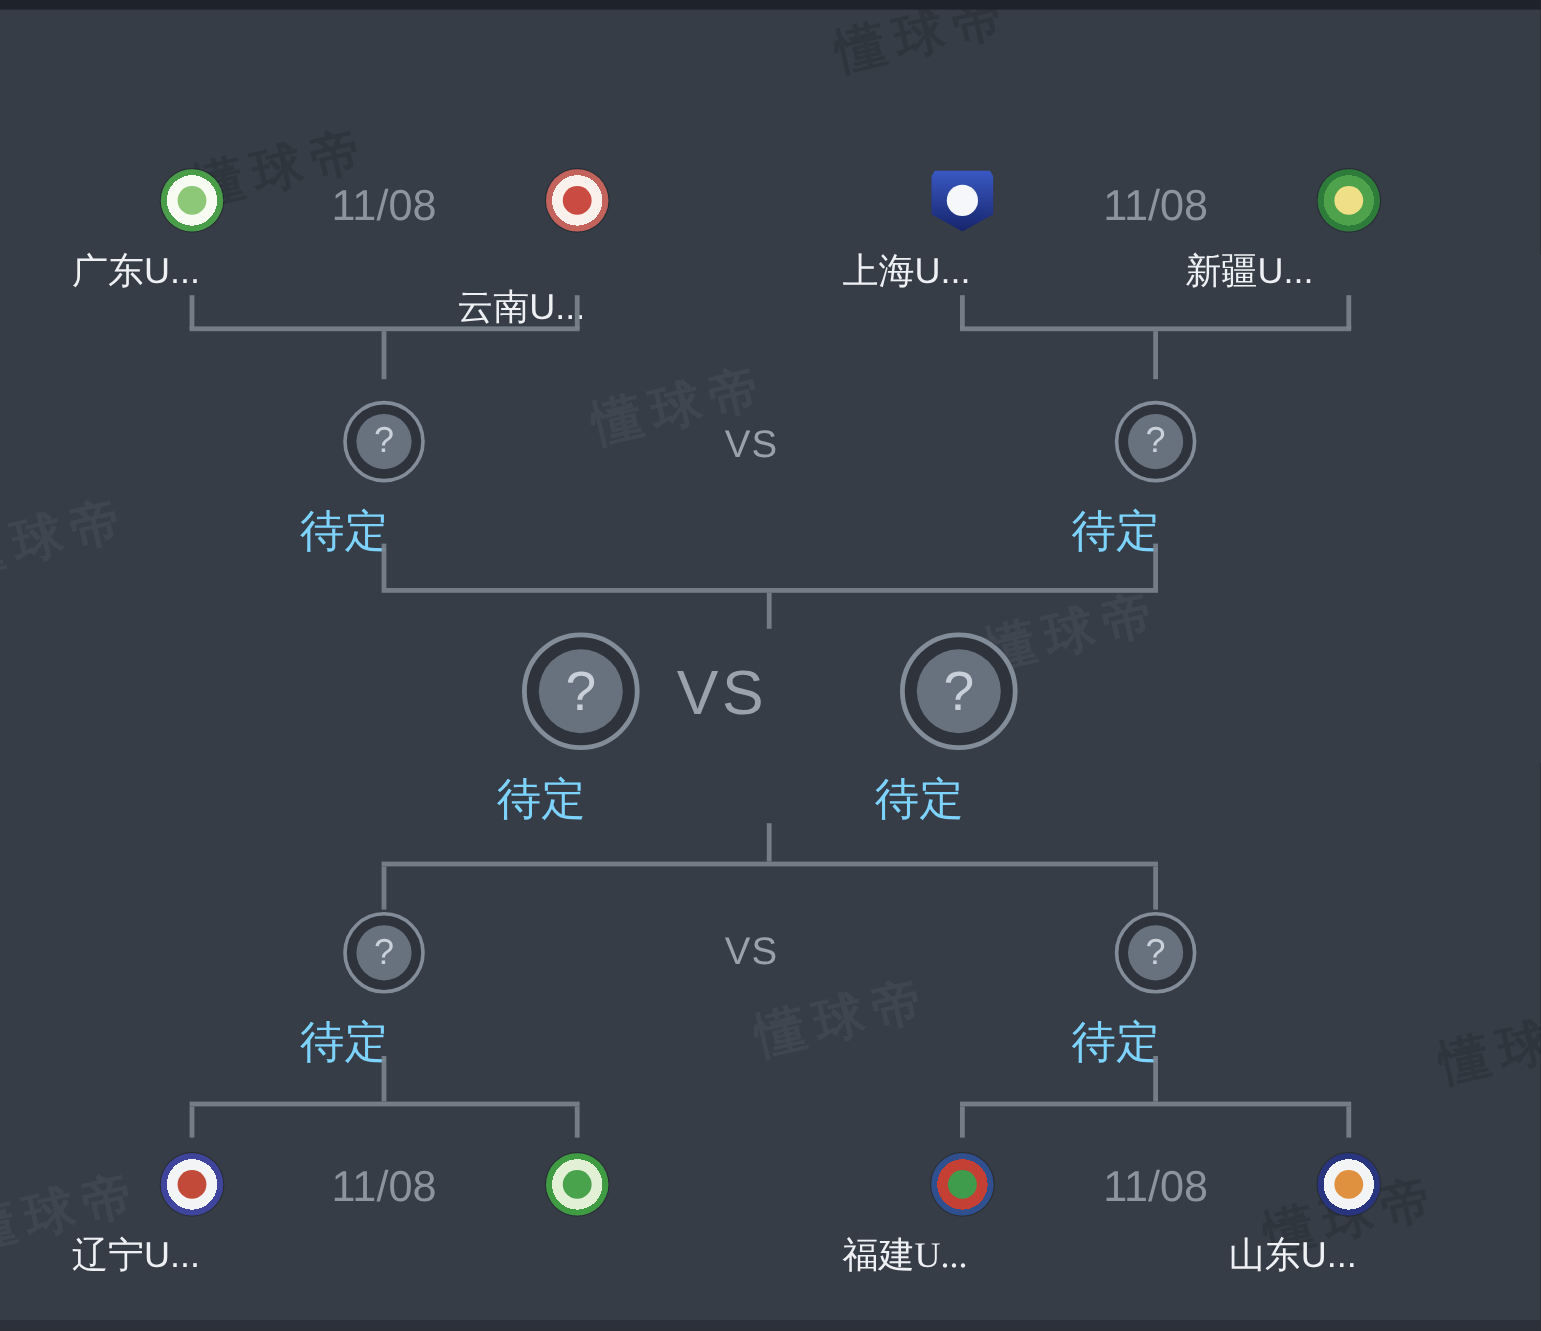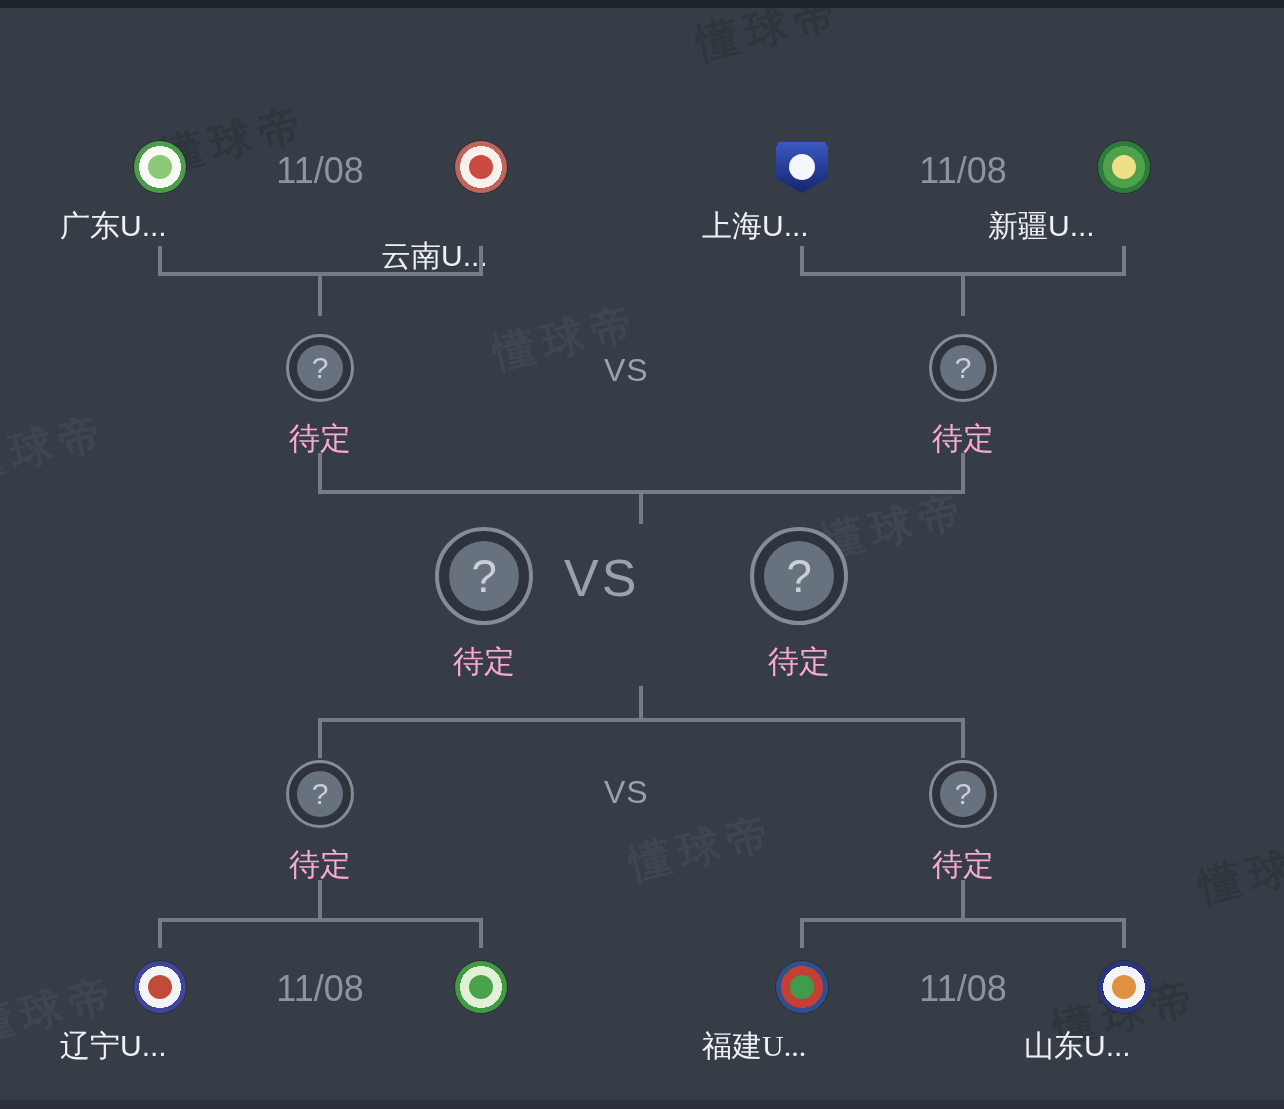--- a/index.html
+++ b/index.html
@@ -25,21 +25,21 @@
   .match-date{position:absolute;width:140px;text-align:center;font-size:36px;color:#8d949d;}
   .team-name{position:absolute;width:200px;font-size:30px;color:#eef0f3;white-space:nowrap;}
 
   .tbd{position:absolute;width:62px;height:62px;border:3px solid #838c99;border-radius:50%;
     background:#2e333c;display:flex;align-items:center;justify-content:center;}
   .tbd .q{width:46px;height:46px;border-radius:50%;background:#68727f;color:#c9d0d9;
     font-size:30px;display:flex;align-items:center;justify-content:center;}
   .tbd.big{width:90px;height:90px;border-width:4px;}
   .tbd.big .q{width:70px;height:70px;font-size:46px;}
 
-  .tbd-label{position:absolute;width:140px;text-align:center;font-size:31px;color:#f9a8d4;}
+  .tbd-label{position:absolute;width:140px;text-align:left;font-size:37px;color:#7dd3fc;}
   .vs{position:absolute;width:80px;font-size:32px;color:#9aa1ab;letter-spacing:1px;}
   .vs.big{width:160px;font-size:52px;letter-spacing:3px;color:#9ba2ac;}
 
   .wm{position:absolute;font-size:42px;font-weight:bold;letter-spacing:8px;
     transform:rotate(-13deg);color:rgba(255,255,255,0.05);white-space:nowrap;pointer-events:none;}
   .wm.dark{color:rgba(0,0,0,0.13);}
 </style>
 </head>
 <body>
 

